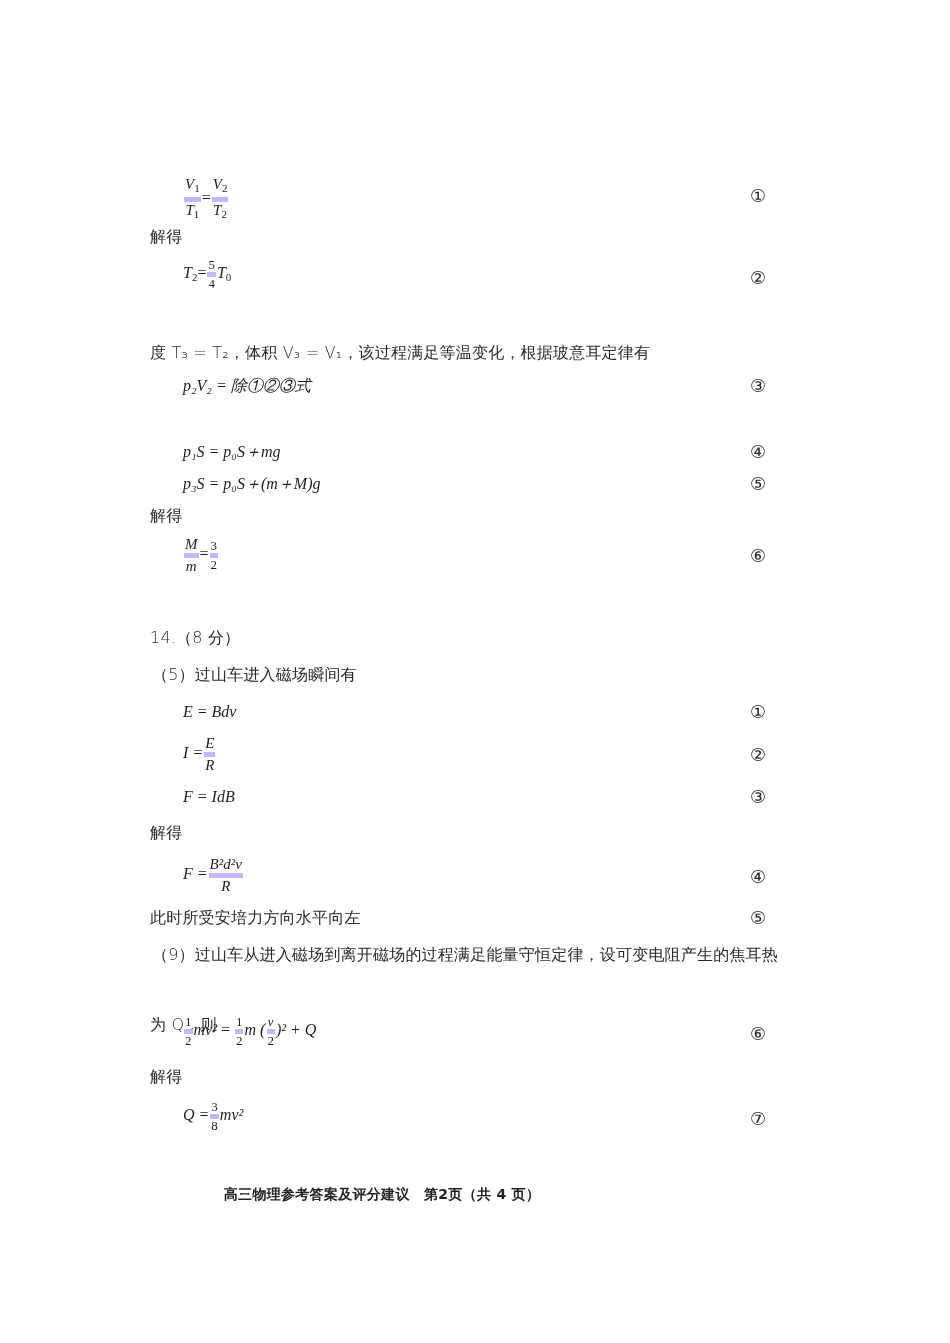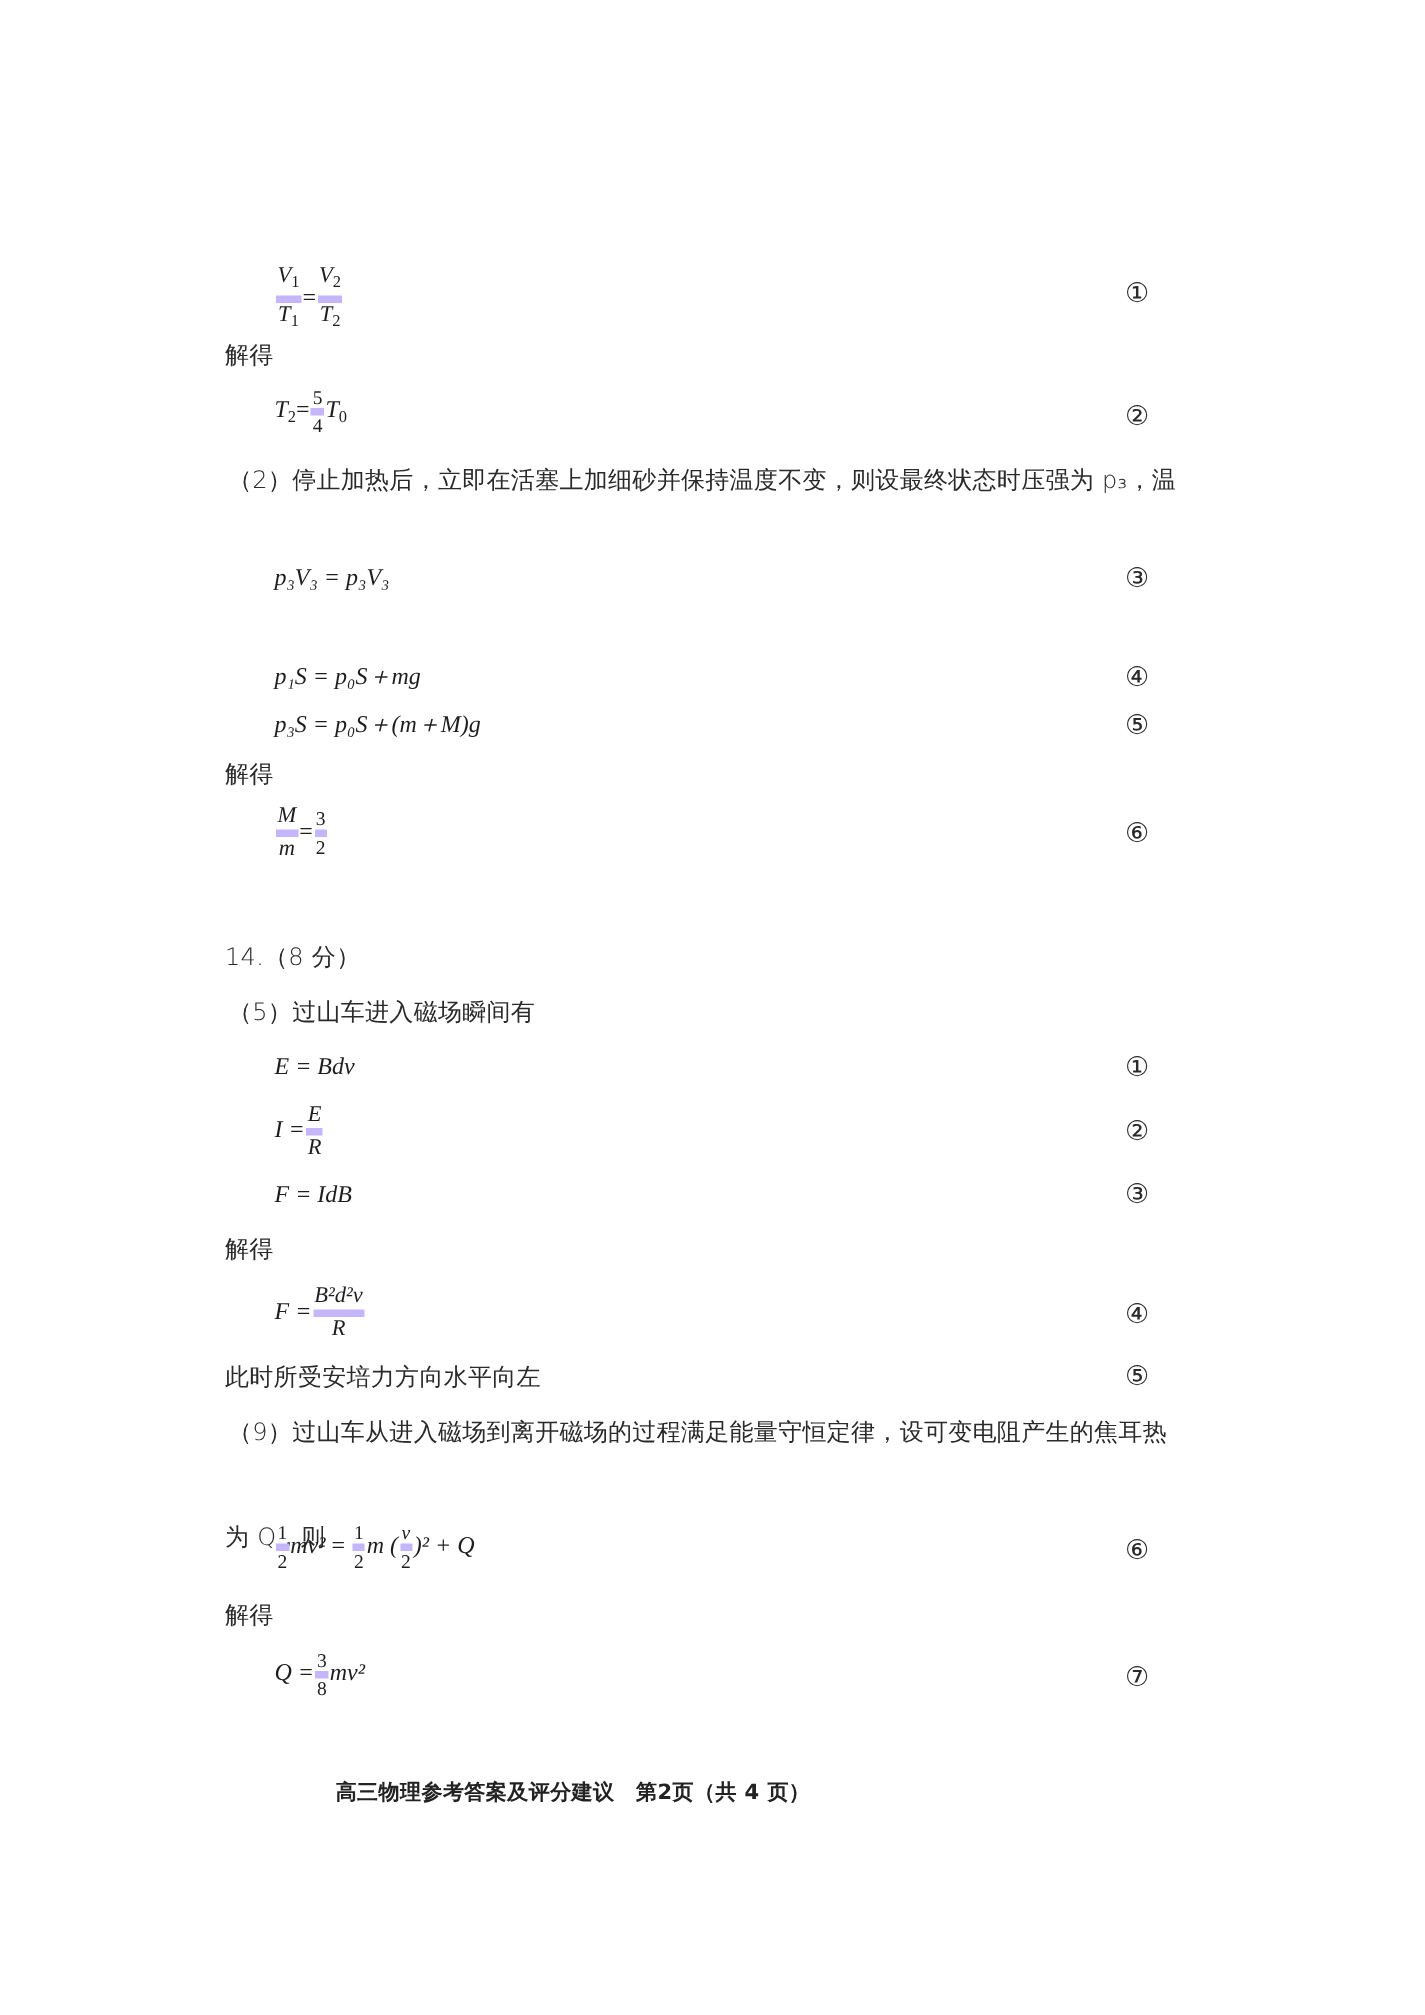--- a/index.html
+++ b/index.html
@@ -65,24 +65,24 @@
   <div class="row" style="top:258px;">
     <div class="eq" style="top:0;">
       <span>T</span><sub>2</sub><span class="up">=</span><span class="frac small">
           <span class="n">5</span>
           <span class="d">4</span>
         </span><span>T</span><sub>0</sub>
     </div>
     <div class="num" style="top:10px;">②</div>
   </div>
 
-  <div class="txt indent" style="top:310px;">（2）停止加热后，立即在活塞上加细砂并保持温度不变，则设最终状态时压强为 p₃，温</div>
+  <div class="txt" style="top:343px;">度 T₃ = T₂，体积 V₃ = V₁，该过程满足等温变化，根据玻意耳定律有</div>
 
   <div class="row" style="top:376px;">
-    <div class="eq">p₃V₃ = p₃V₃</div>
+    <div class="eq">p₂V₂ = 除①②③式</div>
     <div class="num">③</div>
   </div>
 
 
   <div class="row" style="top:442px;">
     <div class="eq">p₁S = p₀S＋mg</div>
     <div class="num">④</div>
   </div>
 
   <div class="row" style="top:474px;">

